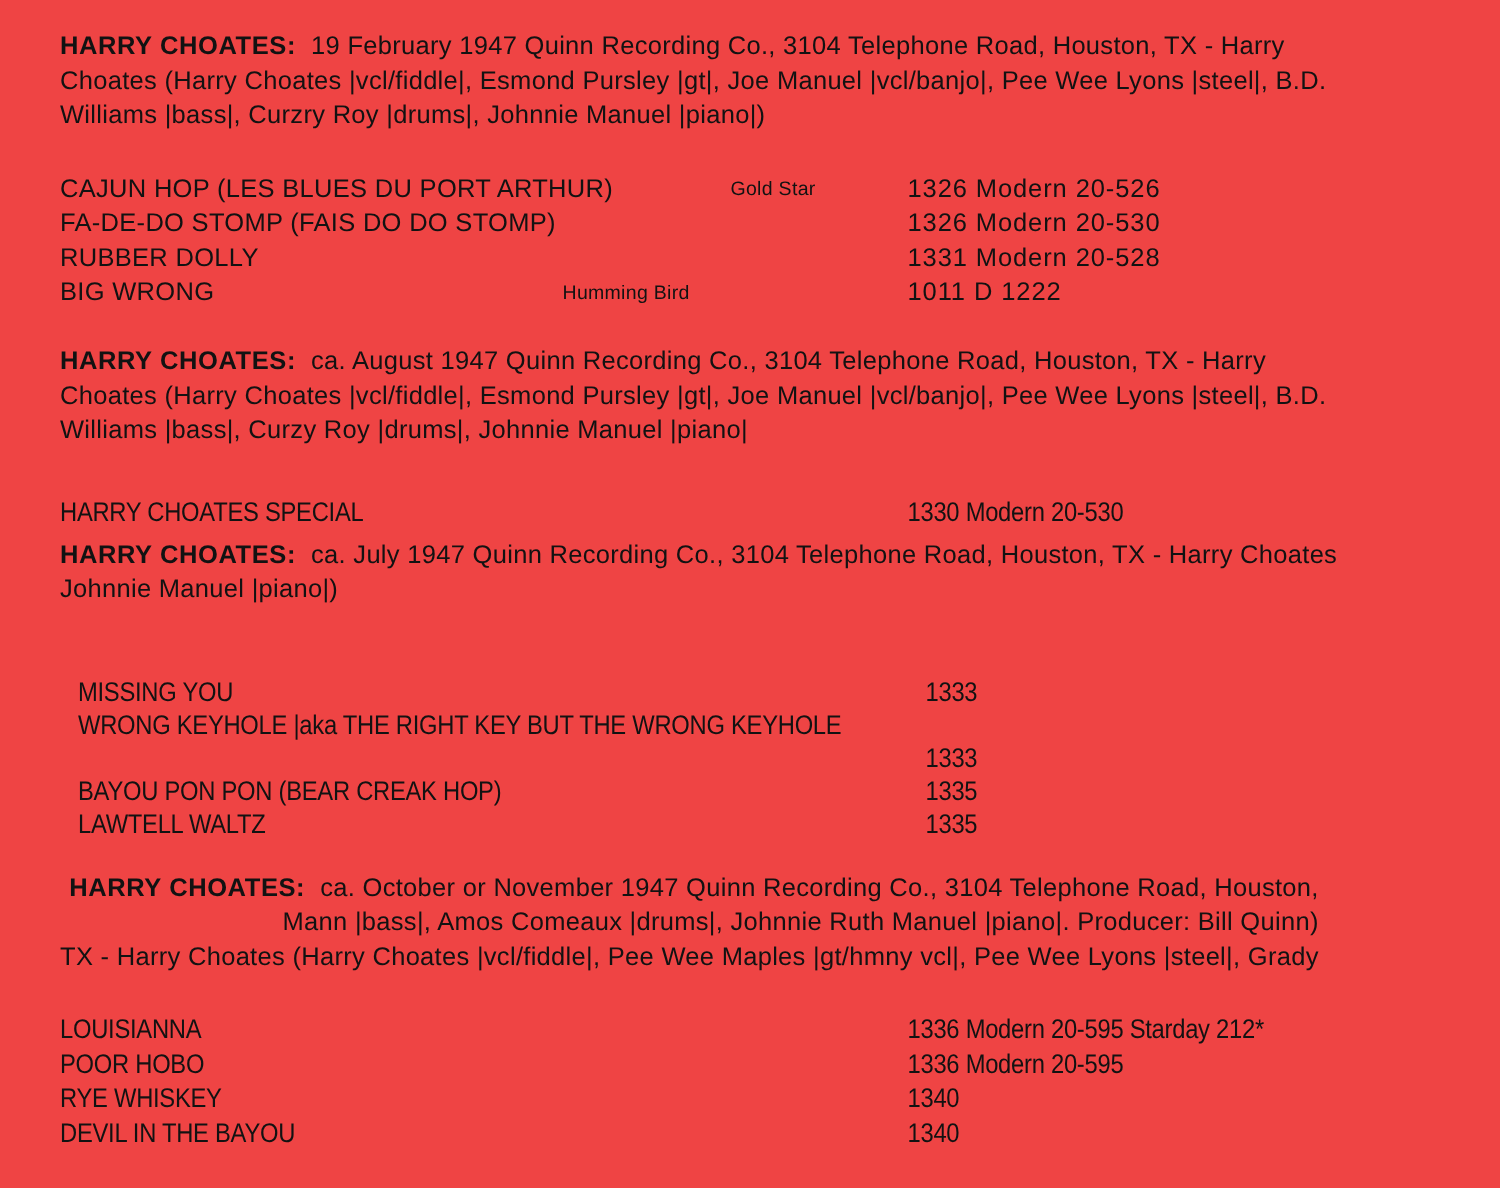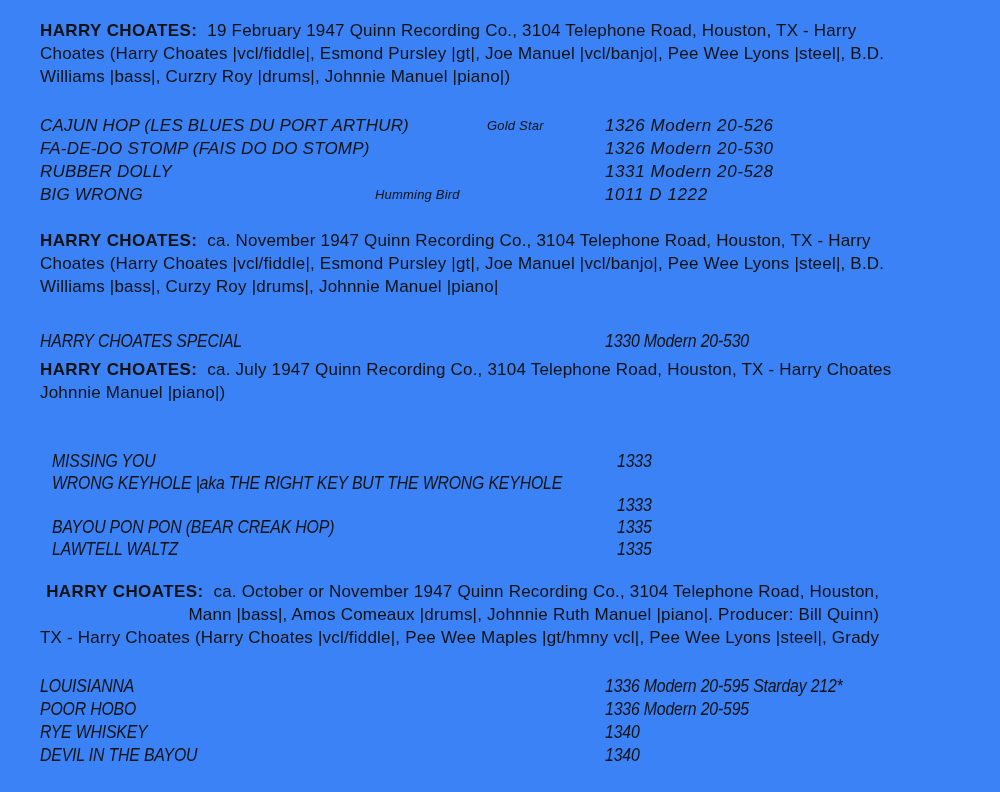--- a/index.html
+++ b/index.html
@@ -1,20 +1,20 @@
 <!DOCTYPE html>
 <html><head>
 <meta charset="utf-8">
 <style>
   html,body{margin:0;padding:0;background:#ffffff;}
   .page{
     position:relative;
     width:1000px;
     height:792px;
-    background:#3b82f6;
+    background:#ef4444;
     color:#121212;
     font-family:"Liberation Sans", sans-serif;
     overflow:hidden;
   }
   .para{
     position:absolute;
     left:40px;
     font-size:17px;
     line-height:23px;
     letter-spacing:0.2px;
@@ -23,21 +23,21 @@
   .para .head{
     font-weight:bold;
     letter-spacing:0.4px;
     padding-right:10px;
   }
   #p1{top:19px;}
   #p2{top:229px;}
   #p3{top:358px;}
   #p4{top:580px;text-align:right;}
 
-  .ttable{position:absolute;left:0;width:1000px;font-style:italic;}
+  .ttable{position:absolute;left:0;width:1000px;}
   .trow{position:relative;height:23px;}
   .trow23{height:23px;}
   .trow22{height:22px;}
   .ttitle{
     position:absolute;left:40px;top:0;
     font-size:17px;line-height:22px;white-space:nowrap;letter-spacing:0.2px;
   }
   .tlabel{
     position:absolute;top:0;
     font-size:13px;line-height:22px;white-space:nowrap;letter-spacing:0.2px;
@@ -87,21 +87,21 @@
       <span class="tmatrix">1331 Modern 20-528</span>
     </div>
     <div class="trow trow23">
       <span class="ttitle">BIG WRONG</span>
       <span class="tlabel lab-hummingbird">Humming Bird</span>
       <span class="tmatrix">1011 D 1222</span>
     </div>
   </div>
 
   <div class="para" id="p2">
-    <div><span class="head">HARRY CHOATES:</span><span>ca. November 1947 Quinn Recording Co., 3104 Telephone Road, Houston, TX - Harry</span></div>
+    <div><span class="head">HARRY CHOATES:</span><span>ca. August 1947 Quinn Recording Co., 3104 Telephone Road, Houston, TX - Harry</span></div>
     <div>Choates (Harry Choates |vcl/fiddle|, Esmond Pursley |gt|, Joe Manuel |vcl/banjo|, Pee Wee Lyons |steel|, B.D.</div>
     <div>Williams |bass|, Curzy Roy |drums|, Johnnie Manuel |piano|</div>
   </div>
 
   <div class="ttable" id="t2">
     <div class="trow trow23">
       <span class="ttitle"><span class="cond">HARRY CHOATES SPECIAL</span></span>
       <span class="tmatrix"><span class="cond">1330 Modern 20-530</span></span>
     </div>
   </div>

